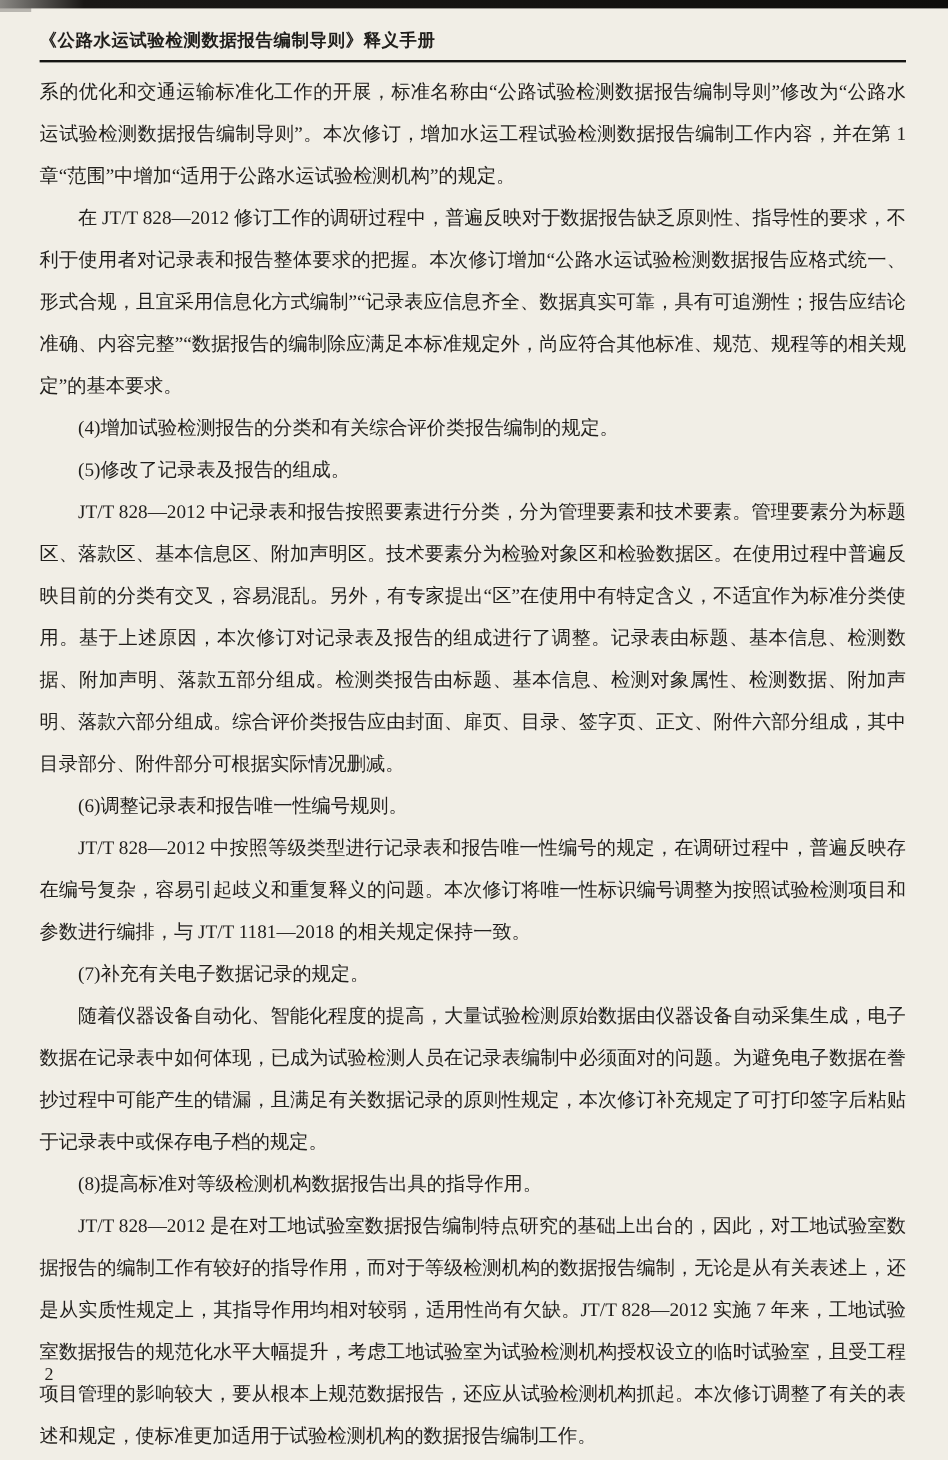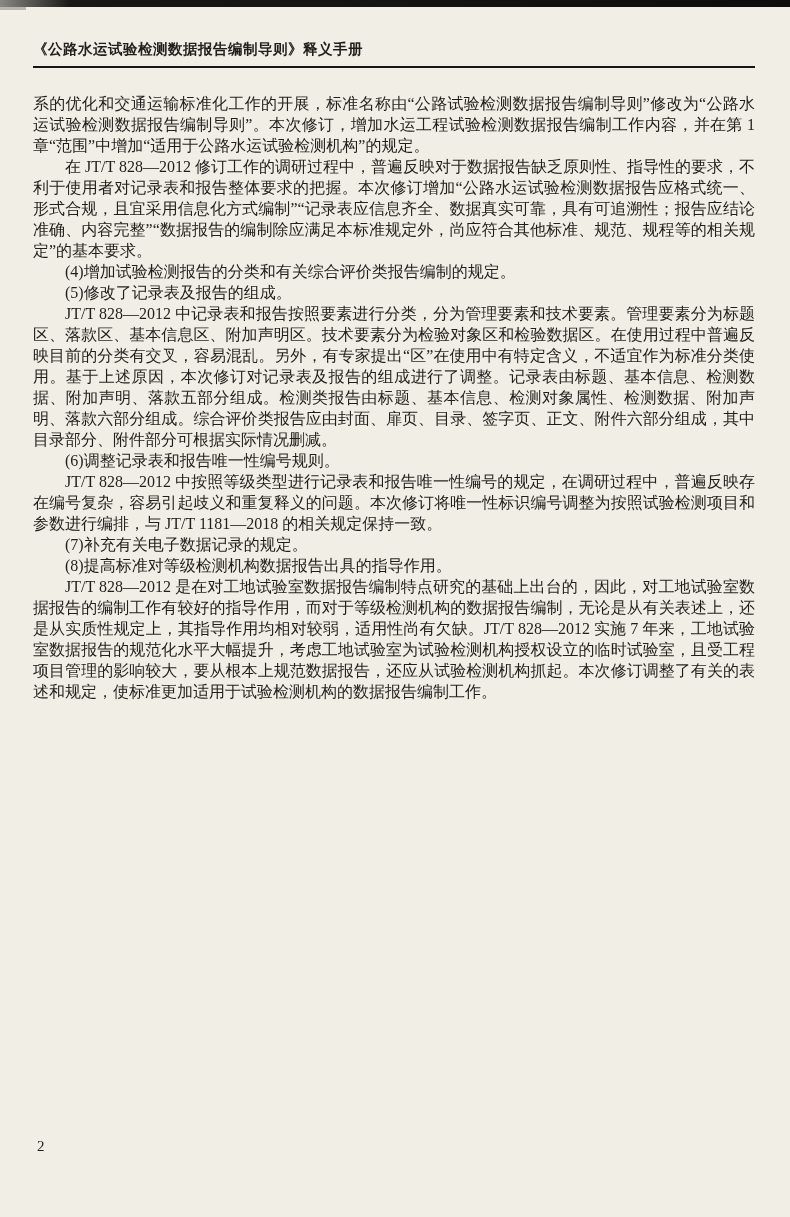--- a/index.html
+++ b/index.html
@@ -20,37 +20,37 @@
   }
   .scan-corner {
     position: absolute;
     top: 0; left: 0;
     width: 26px; height: 10px;
     background: #b9b6b0;
   }
   .page-inner {
     position: absolute;
     left: 33px;
-    top: 40px;
+    top: 24px;
     width: 722px;
   }
   .header-title {
     font-size: 14.5px;
     font-weight: bold;
     letter-spacing: 0.5px;
     padding-bottom: 7px;
   }
   .header-rule {
     border-bottom: 2.5px solid #161513;
     width: 100%;
   }
   .body-text {
-    margin-top: 25px;
+    margin-top: 8px;
     font-size: 16px;
-    line-height: 21px;
+    line-height: 35px;
     text-align: justify;
   }
   .para { margin: 0; }
   .para.indent { text-indent: 2em; }
   .page-number {
     position: absolute;
     left: 37px;
     top: 1138px;
     font-size: 15px;
   }
@@ -68,19 +68,20 @@
 
   <div class="body-text">
     <p class="para">系的优化和交通运输标准化工作的开展，标准名称由“公路试验检测数据报告编制导则”修改为“公路水运试验检测数据报告编制导则”。本次修订，增加水运工程试验检测数据报告编制工作内容，并在第 1 章“范围”中增加“适用于公路水运试验检测机构”的规定。</p>
     <p class="para indent">在 JT/T 828—2012 修订工作的调研过程中，普遍反映对于数据报告缺乏原则性、指导性的要求，不利于使用者对记录表和报告整体要求的把握。本次修订增加“公路水运试验检测数据报告应格式统一、形式合规，且宜采用信息化方式编制”“记录表应信息齐全、数据真实可靠，具有可追溯性；报告应结论准确、内容完整”“数据报告的编制除应满足本标准规定外，尚应符合其他标准、规范、规程等的相关规定”的基本要求。</p>
     <p class="para indent">(4)增加试验检测报告的分类和有关综合评价类报告编制的规定。</p>
     <p class="para indent">(5)修改了记录表及报告的组成。</p>
     <p class="para indent">JT/T 828—2012 中记录表和报告按照要素进行分类，分为管理要素和技术要素。管理要素分为标题区、落款区、基本信息区、附加声明区。技术要素分为检验对象区和检验数据区。在使用过程中普遍反映目前的分类有交叉，容易混乱。另外，有专家提出“区”在使用中有特定含义，不适宜作为标准分类使用。基于上述原因，本次修订对记录表及报告的组成进行了调整。记录表由标题、基本信息、检测数据、附加声明、落款五部分组成。检测类报告由标题、基本信息、检测对象属性、检测数据、附加声明、落款六部分组成。综合评价类报告应由封面、扉页、目录、签字页、正文、附件六部分组成，其中目录部分、附件部分可根据实际情况删减。</p>
     <p class="para indent">(6)调整记录表和报告唯一性编号规则。</p>
     <p class="para indent">JT/T 828—2012 中按照等级类型进行记录表和报告唯一性编号的规定，在调研过程中，普遍反映存在编号复杂，容易引起歧义和重复释义的问题。本次修订将唯一性标识编号调整为按照试验检测项目和参数进行编排，与 JT/T 1181—2018 的相关规定保持一致。</p>
     <p class="para indent">(7)补充有关电子数据记录的规定。</p>
+    <p class="para indent">随着仪器设备自动化、智能化程度的提高，大量试验检测原始数据由仪器设备自动采集生成，电子数据在记录表中如何体现，已成为试验检测人员在记录表编制中必须面对的问题。为避免电子数据在誊抄过程中可能产生的错漏，且满足有关数据记录的原则性规定，本次修订补充规定了可打印签字后粘贴于记录表中或保存电子档的规定。</p>
     <p class="para indent">(8)提高标准对等级检测机构数据报告出具的指导作用。</p>
     <p class="para indent">JT/T 828—2012 是在对工地试验室数据报告编制特点研究的基础上出台的，因此，对工地试验室数据报告的编制工作有较好的指导作用，而对于等级检测机构的数据报告编制，无论是从有关表述上，还是从实质性规定上，其指导作用均相对较弱，适用性尚有欠缺。JT/T 828—2012 实施 7 年来，工地试验室数据报告的规范化水平大幅提升，考虑工地试验室为试验检测机构授权设立的临时试验室，且受工程项目管理的影响较大，要从根本上规范数据报告，还应从试验检测机构抓起。本次修订调整了有关的表述和规定，使标准更加适用于试验检测机构的数据报告编制工作。</p>
   </div>
 
 </div>
 
 <div class="page-number">2</div>
 
 </body></html>

